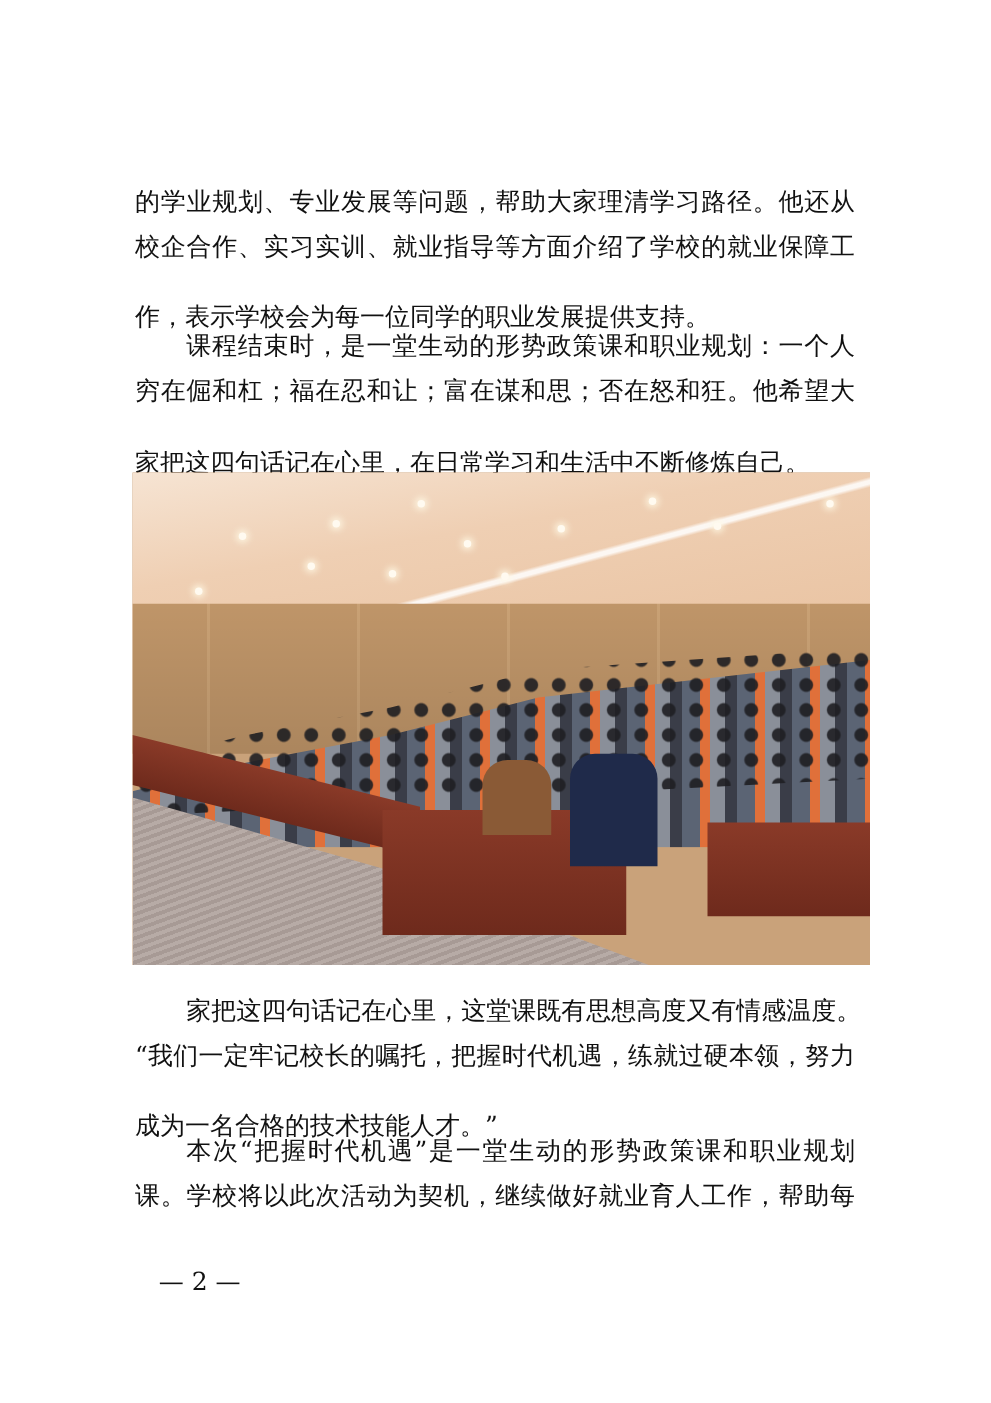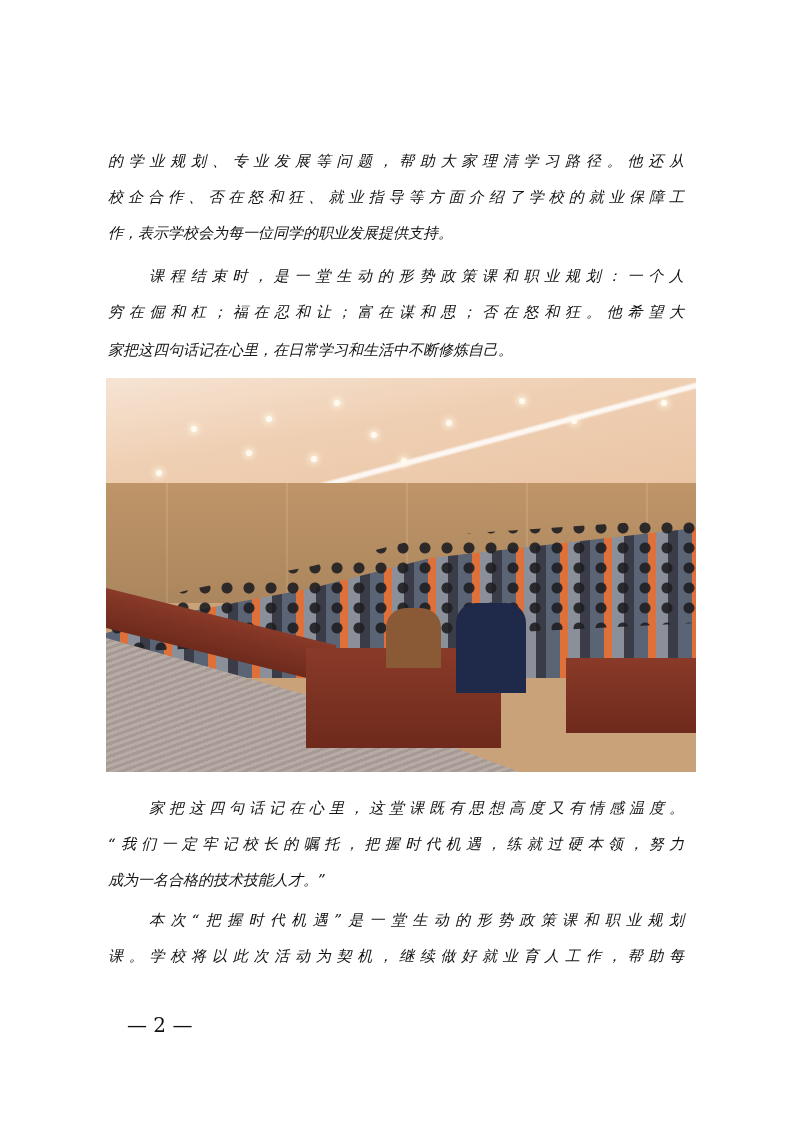--- a/index.html
+++ b/index.html
@@ -1,21 +1,21 @@
 <!DOCTYPE html>
 <html><head>
 <meta charset="utf-8">
 <style>
   html, body { margin: 0; padding: 0; background: #ffffff; }
   body { width: 793px; height: 1122px; position: relative; overflow: hidden;
          font-family: "DejaVu Serif", "Liberation Serif", serif; color: #111111; }
   .line { position: absolute; left: 108px; width: 576px; height: 36px; line-height: 36px;
-          font-size: 15px; white-space: nowrap; letter-spacing: 0; text-align: justify;
-          text-align-last: justify; font-style: italic; }
-  .line.last { text-align-last: left; }
+          font-size: 20px; white-space: nowrap; letter-spacing: 0; text-align: justify;
+          text-align-last: justify; }
+  .line.last { text-align-last: left; margin-top: 20px; }
   .line.indent { left: 149px; width: 535px; }
   .photo { position: absolute; left: 106px; top: 378px; width: 590px; height: 394px; overflow: hidden;
            background: #c9a27a; }
   .ceiling { position: absolute; left: 0; top: 0; width: 100%; height: 130px;
              background: linear-gradient(170deg, #f6e4d3 0%, #efcfb3 40%, #e9c3a2 100%); }
   .ceiling-band { position: absolute; left: 0; top: 0; width: 100%; height: 130px;
              background: linear-gradient(165deg, transparent 0 56%, rgba(255,255,255,0.85) 57% 58%, transparent 59% 100%); }
   .wall { position: absolute; left: 0; top: 105px; width: 100%; height: 120px;
           background: repeating-linear-gradient(90deg, #c99d6e 0 60px, #d4aa7b 60px 62px, #c99d6e 62px 120px); }
   .wall-shadow { position: absolute; left: 0; top: 105px; width: 100%; height: 120px;
@@ -38,21 +38,21 @@
            clip-path: polygon(0 0, 40% 50%, 70% 100%, 0 100%); }
   .front-people { position: absolute; }
   .page-num { position: absolute; left: 127px; top: 1011px; height: 28px; line-height: 28px;
               font-size: 20px; white-space: pre; }
 </style>
 </head>
 <body>
 
 <div>
   <div class="line" style="top:143px">的学业规划、专业发展等问题，帮助大家理清学习路径。他还从</div>
-  <div class="line" style="top:179px">校企合作、否在怒和狂、就业指导等方面介绍了学校的就业保障工</div>
+  <div class="line" style="top:179px">校企合作、实习实训、就业指导等方面介绍了学校的就业保障工</div>
   <div class="line last" style="top:215px">作，表示学校会为每一位同学的职业发展提供支持。</div>
 </div>
 
 <div>
   <div class="line indent" style="top:258px">课程结束时，是一堂生动的形势政策课和职业规划：一个人</div>
   <div class="line" style="top:294px">穷在倔和杠；福在忍和让；富在谋和思；否在怒和狂。他希望大</div>
   <div class="line last" style="top:332px">家把这四句话记在心里，在日常学习和生活中不断修炼自己。</div>
 </div>
 
 <div class="photo">

